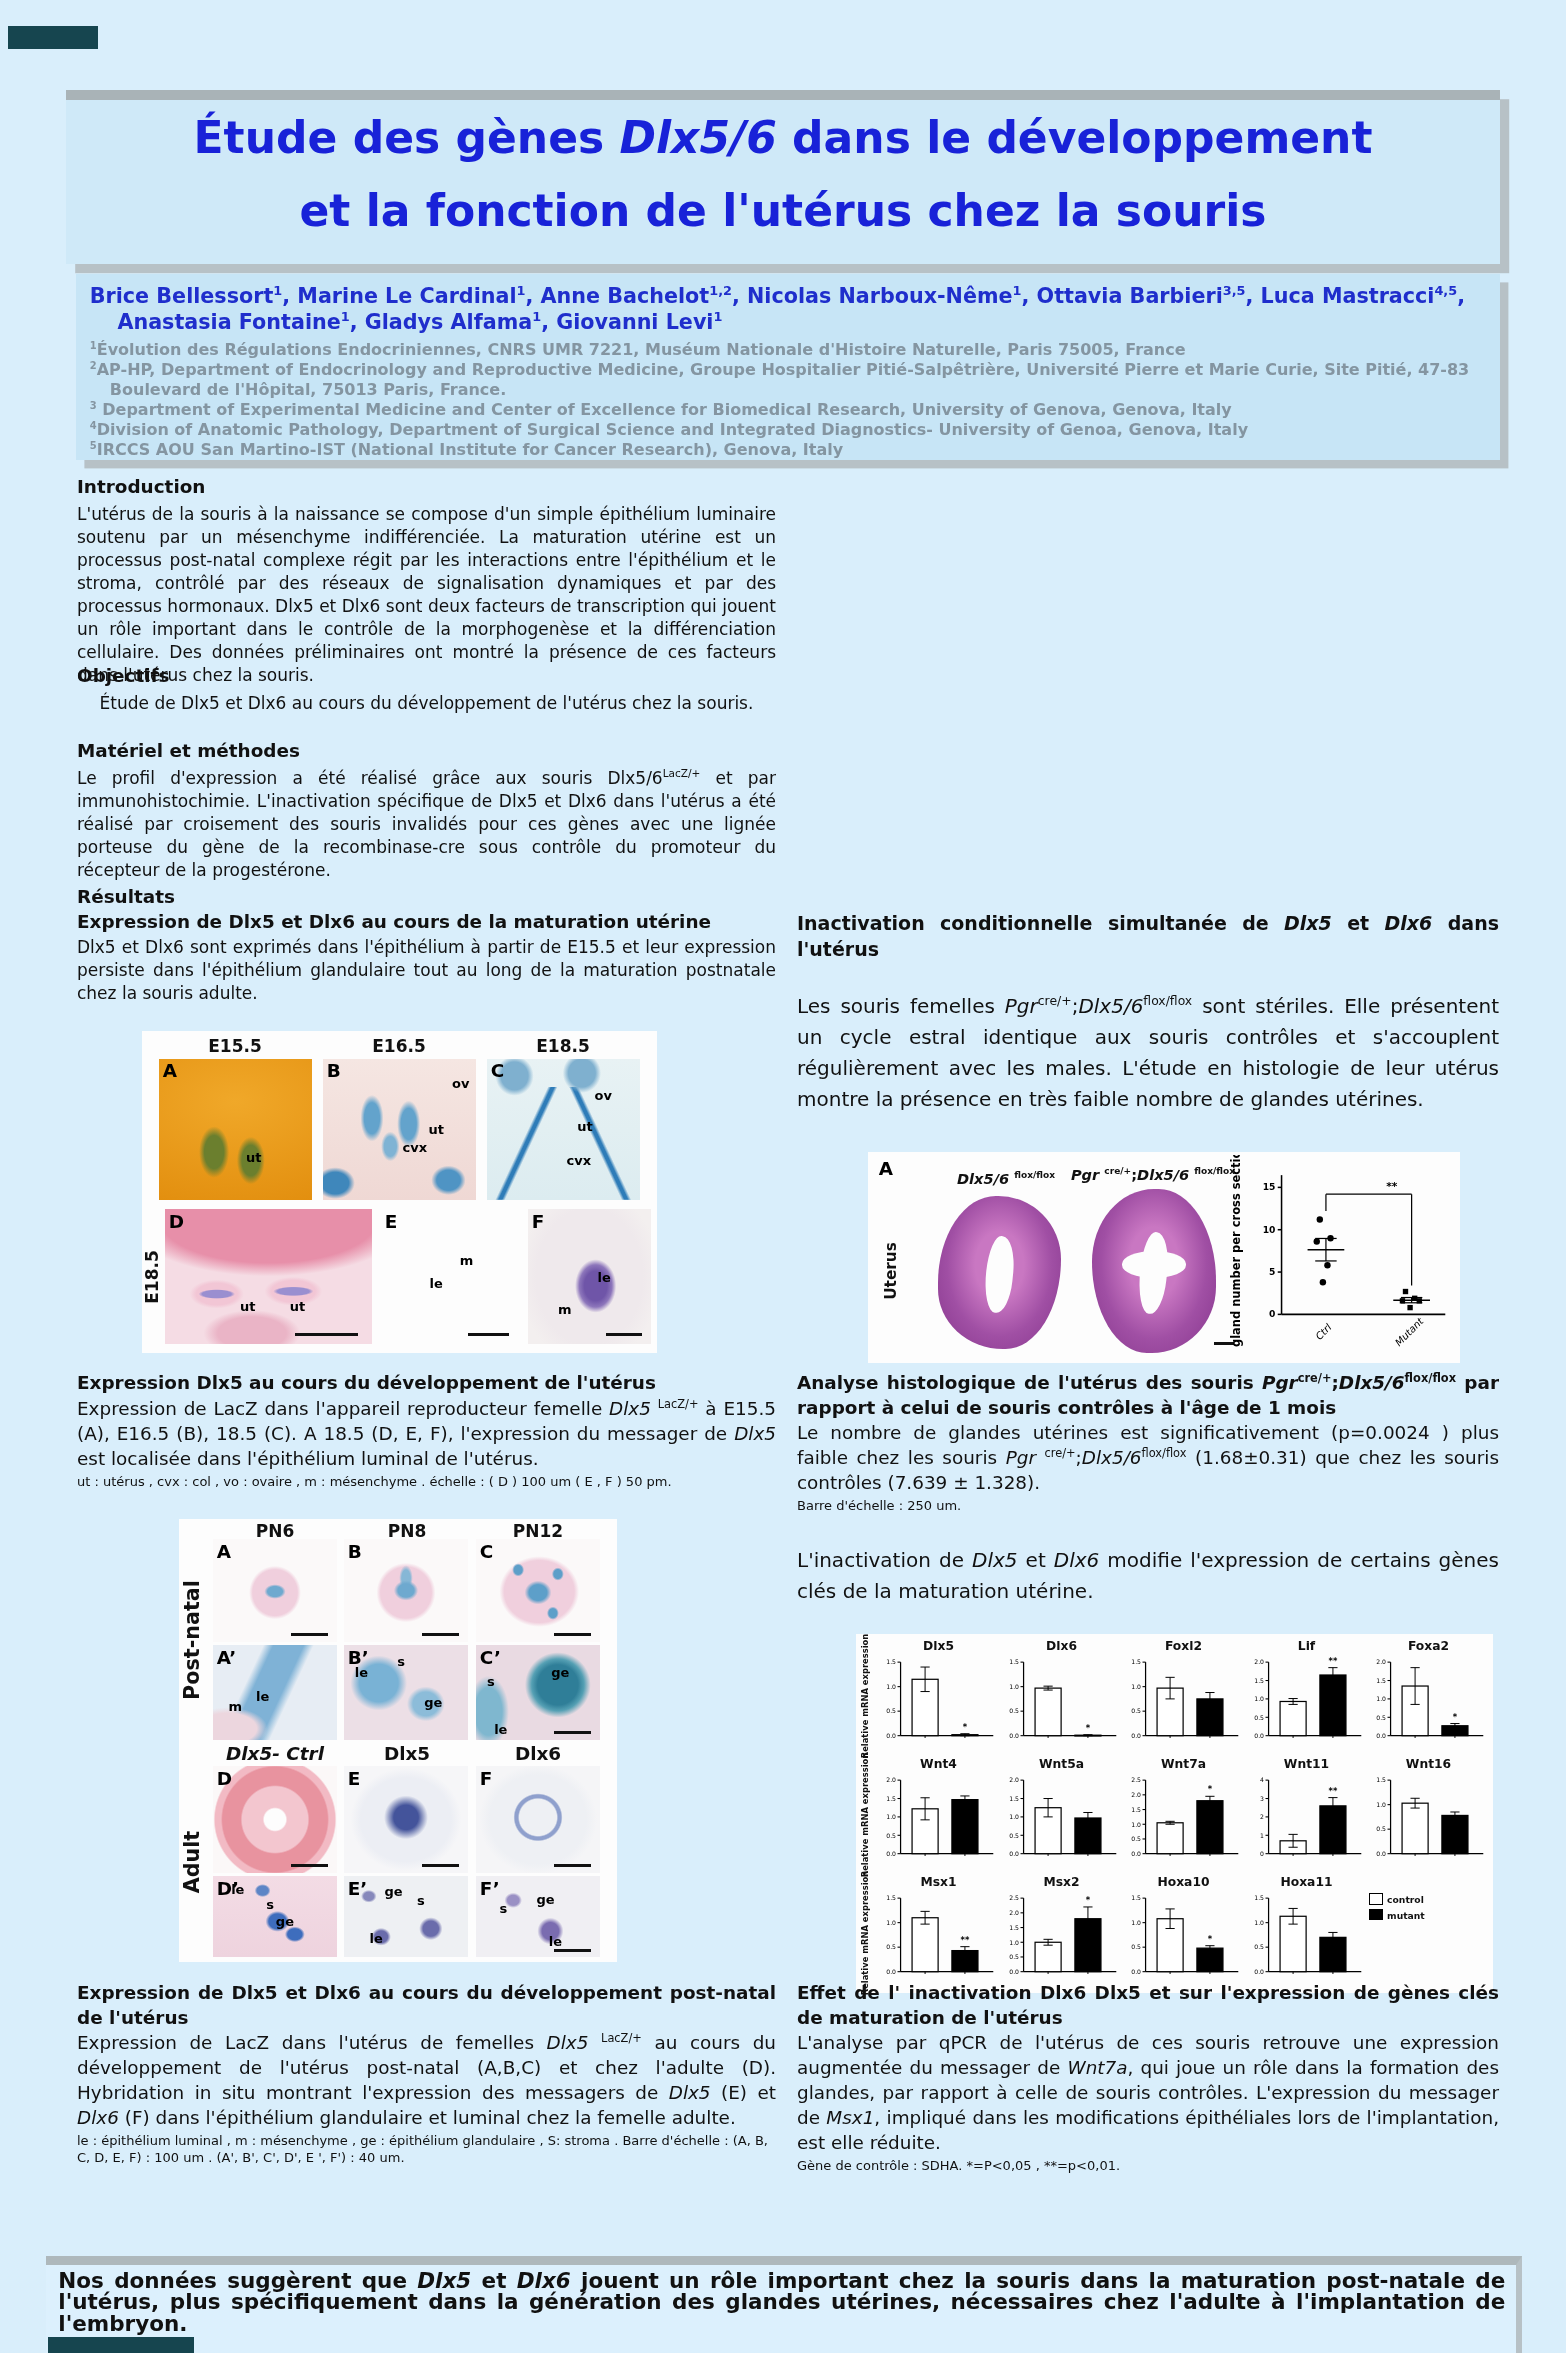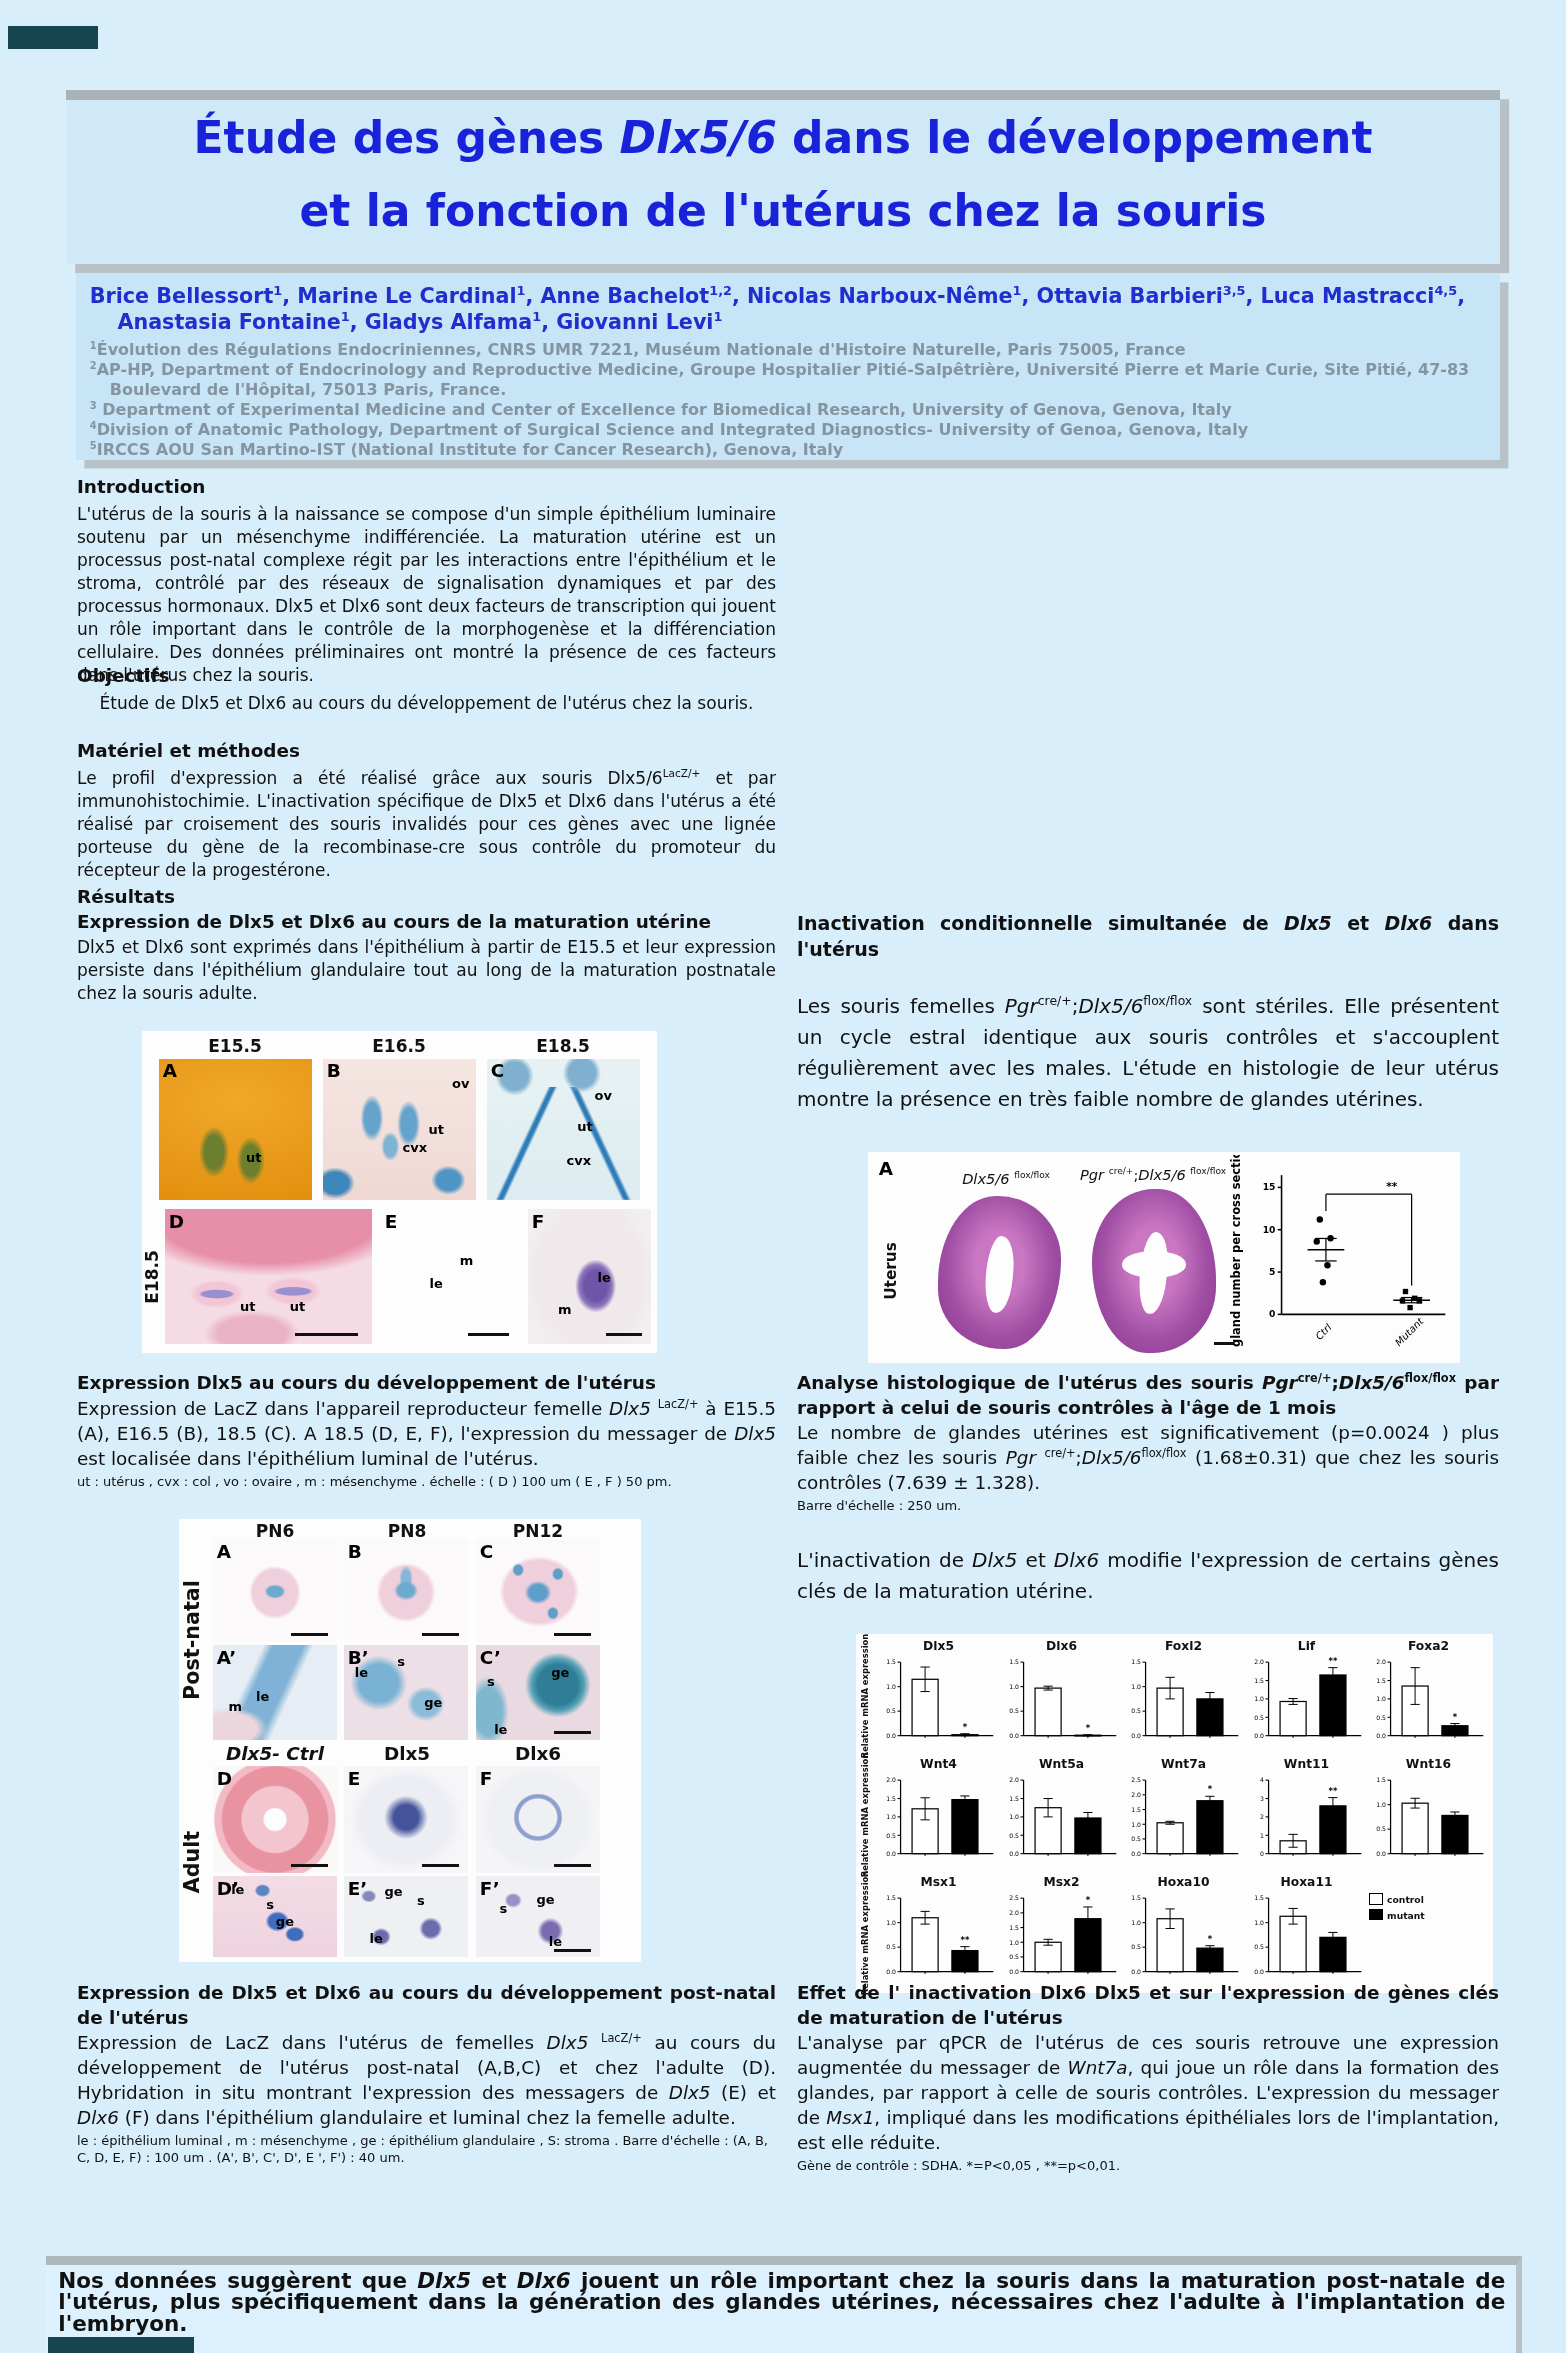--- a/index.html
+++ b/index.html
@@ -108,21 +108,21 @@
         radial-gradient(ellipse 9% 12% at 30% 30%, #9a90c4 0 52%, transparent 78%),#f0eff3;}
 
   
   .blob{position:absolute;background:radial-gradient(ellipse at 50% 45%, #c977c2 0 28%, #a04fa4 60%, #8d3d93 88%);}
   .blobL{border-radius:48% 52% 46% 54%/58% 42% 60% 40%;}
   .blobR{border-radius:52% 48% 54% 46%/46% 58% 42% 58%;}
   .blob::after{content:"";position:absolute;left:39%;top:26%;width:22%;height:50%;background:#fdfdfd;
                border-radius:45% 55% 50% 50%/50% 50% 45% 55%;transform:rotate(6deg);}
   .blobR::before{content:"";position:absolute;left:24%;top:38%;width:52%;height:16%;background:#fdfdfd;
                border-radius:50%;}
-  .glabel{position:absolute;font-weight:normal;font-size:14.6px;transform:translateX(-50%);white-space:nowrap;}
+  .glabel{position:absolute;font-weight:bold;font-size:14.6px;transform:translateX(-50%);white-space:nowrap;}
 
   
   .qrow{position:absolute;left:0;width:637px;height:115px;}
   .qtitle{position:absolute;top:0;width:119px;text-align:center;font-weight:bold;font-size:12.3px;}
   .qleg{position:absolute;font-size:9.2px;font-weight:bold;}
   .qleg .sw{display:inline-block;width:11.5px;height:9.2px;border:1.1px solid #000;margin-right:4.6px;vertical-align:-0.8px;}
 
   
   .concl{position:absolute;left:46px;top:2256px;width:1476px;height:98px;background:#dcf0fd;
          border-top:9.2px solid #aeb8bc;border-right:6.1px solid #b7c1c6;box-sizing:border-box;
@@ -216,21 +216,21 @@
         <div class="sbar"></div>
       </div>
     </div>
 
   <div class="sec" style="left:77px;top:1371px;width:699px;">
     <div class="caph">Expression Dlx5 au cours du développement de l'utérus</div>
     <div class="capb">Expression de LacZ dans l'appareil reproducteur femelle <i>Dlx5</i> <sup>LacZ/+</sup> à E15.5 (A), E16.5 (B), 18.5 (C). A 18.5 (D, E, F), l'expression du messager de <i>Dlx5</i> est localisée dans l'épithélium luminal de l'utérus.</div>
     <div class="capn">ut : utérus , cvx : col , vo : ovaire , m : mésenchyme . échelle : ( D ) 100 um ( E , F ) 50 pm.</div>
   </div>
 
-  <div class="fig" id="fig2" style="left:179px;top:1519px;width:438px;height:443px;padding-left:24px;">
+  <div class="fig" id="fig2" style="left:179px;top:1519px;width:438px;height:443px;">
       <div class="fhead" style="left: 96px; top: 1.5px;">PN6</div>
       <div class="fhead" style="left: 228px; top: 1.5px;">PN8</div>
       <div class="fhead" style="left: 359px; top: 1.5px;">PN12</div>
       <div class="fhead" style="left: 96px; top: 224px; font-size: 18.4px;"><i>Dlx5- Ctrl</i></div>
       <div class="fhead" style="left: 228px; top: 224px; font-size: 18.4px;">Dlx5</div>
       <div class="fhead" style="left: 359px; top: 224px; font-size: 18.4px;">Dlx6</div>
       <div class="vwrap" style="left: 1.5px; top: 20px; width: 23px; height: 201px;">
         <span style="font-size: 20.7px;">Post-natal</span>
       </div>
       <div class="vwrap" style="left: 1.5px; top: 247px; width: 23px; height: 192px;">

